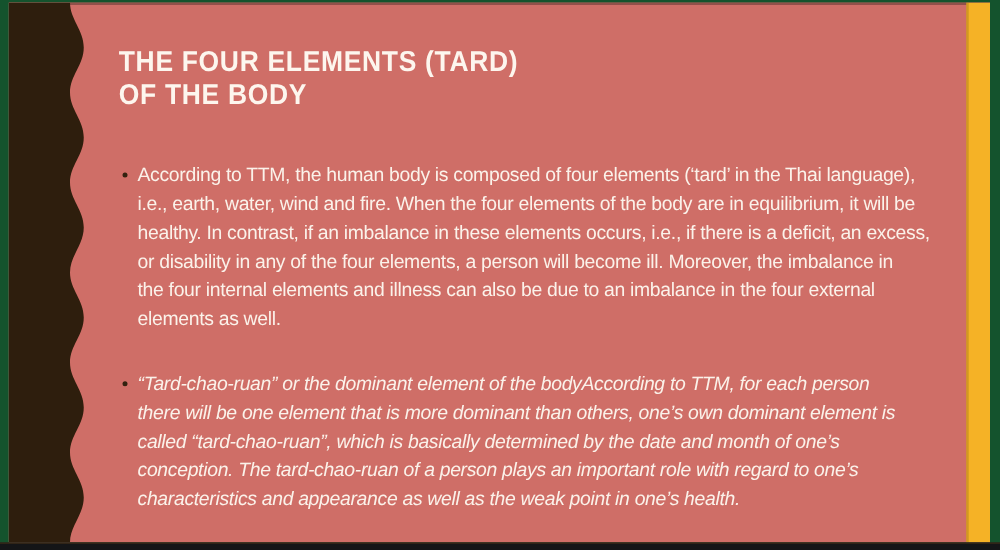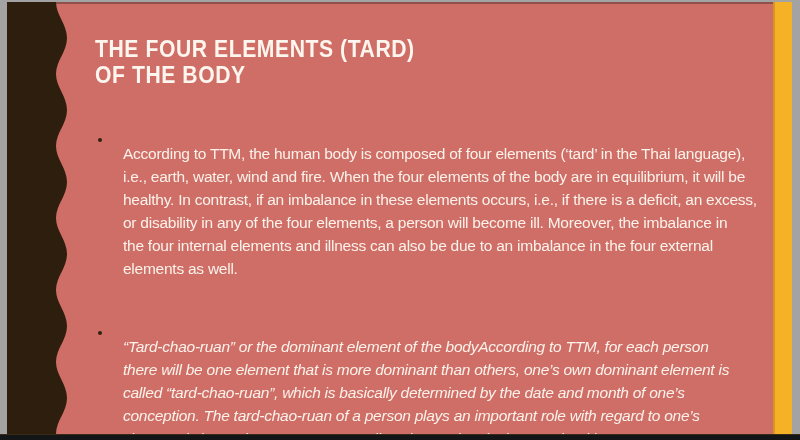--- a/index.html
+++ b/index.html
@@ -2,21 +2,21 @@
 <html><head>
 <meta charset="utf-8">
 <style>
   html, body { margin: 0; padding: 0; background: #202224; }
   * { box-sizing: border-box; }
 
   .screen {
     position: relative;
     width: 800px;
     height: 440px;
-    background: #a3a3a3;
+    background: #14532d;
     overflow: hidden;
     font-family: "Liberation Sans", sans-serif;
   }
 
   .slide {
     position: absolute;
     left: 7px;
     top: 2px;
     width: 785px;
     height: 432px;
@@ -85,21 +85,21 @@
   .bullet-dot {
     flex: none;
     width: 4px;
     height: 4px;
     border-radius: 50%;
     background: #33210f;
     margin: 9px 8px 0 3px;
   }
 
   .bullet-text {
-    margin: 13px;
+    margin: 0;
     font-size: 15.5px;
     font-weight: 400;
     line-height: 23px;
     letter-spacing: -0.25px;
     white-space: pre;
   }
 
   .bottom-bar {
     position: absolute;
     left: 0;

